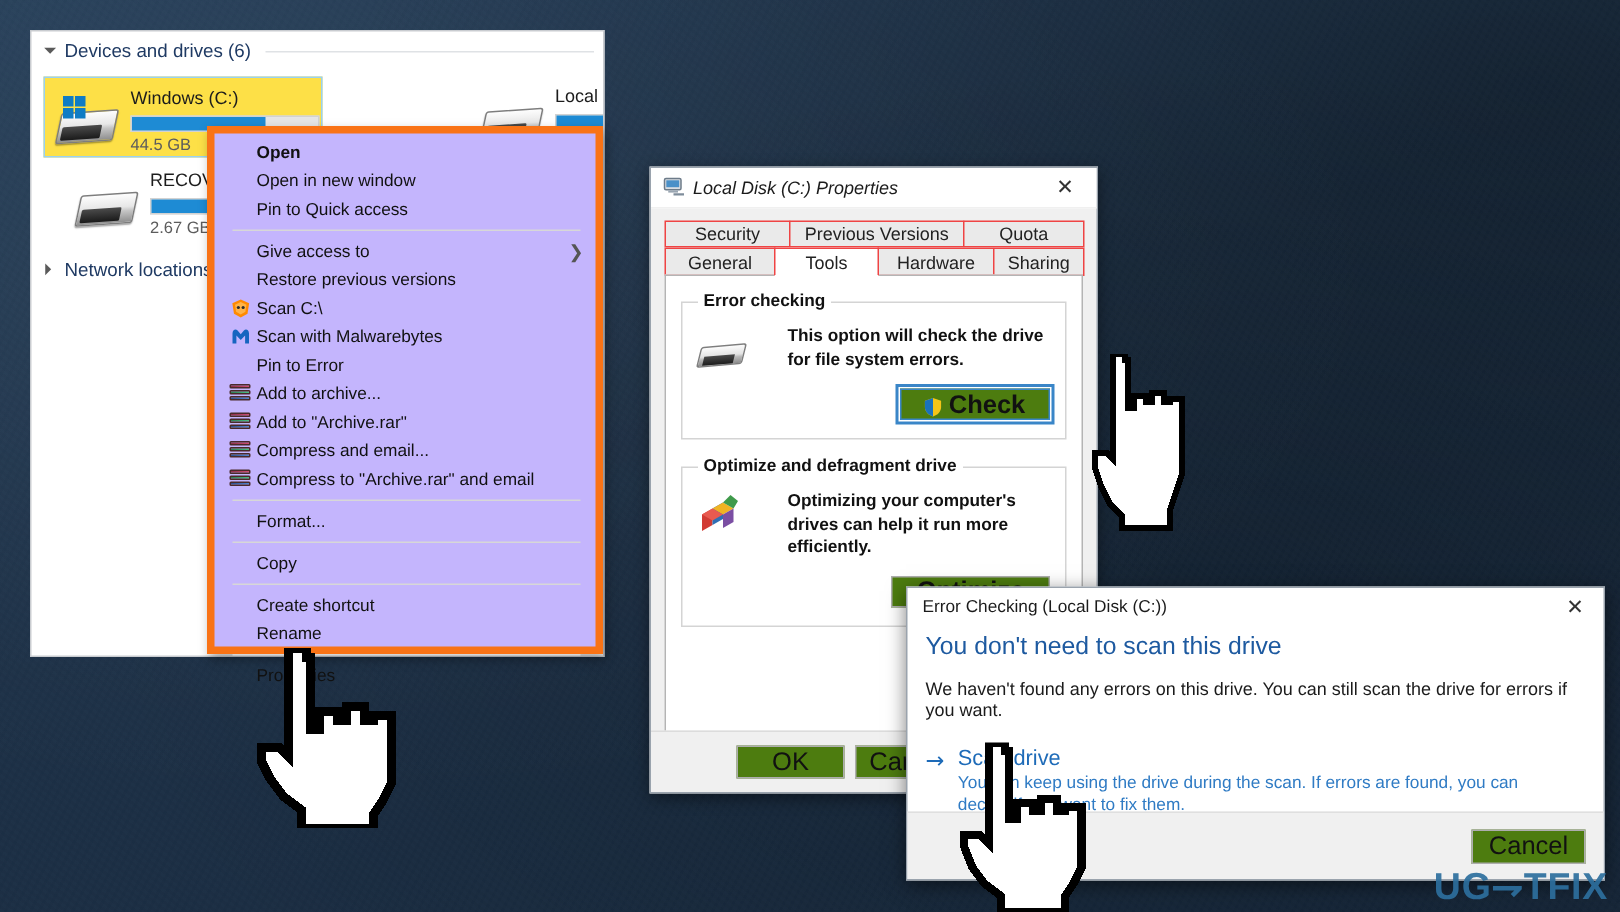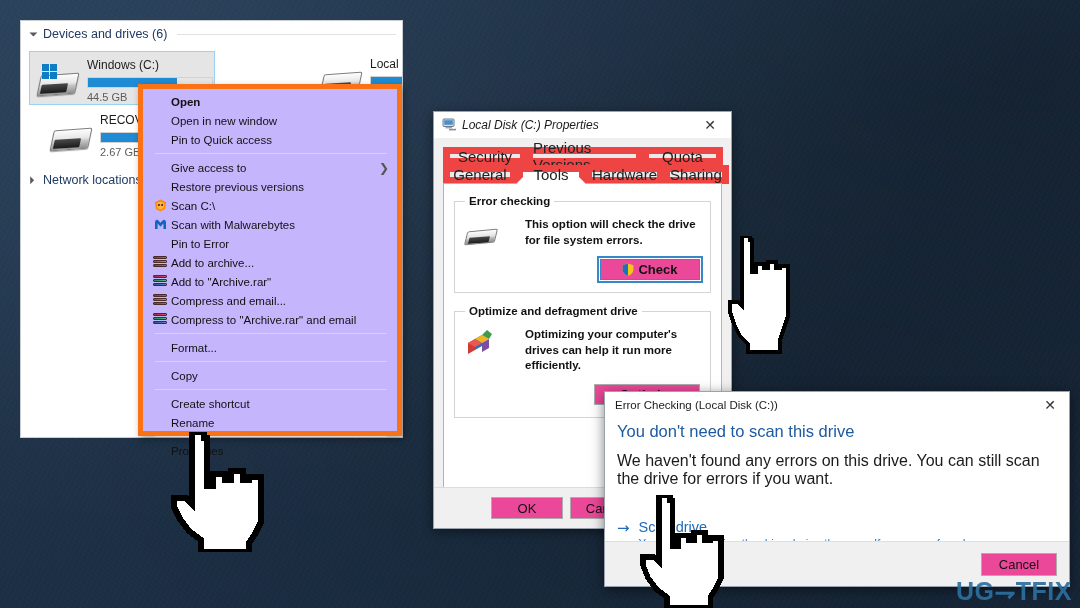--- a/index.html
+++ b/index.html
@@ -50,21 +50,21 @@
   .group-line {
     flex: 1 1 auto; height: 1px; background: #dfe2e5; margin-left: 10px; margin-right: 6px;
   }
   .tile-row { position: relative; padding: 4px 0 0 6px; }
   .tile {
     position: absolute;
     width: 186px; height: 54px;
     padding: 4px 4px 4px 6px;
     display: flex; align-items: flex-start; gap: 7px;
   }
-  .tile.selected { background: #e5e5e5; border: 1px solid #99d1f2; }
+  .tile.selected { background: #fde047; border: 1px solid #99d1f2; }
   .drive-ico { position: relative; width: 44px; height: 40px; flex: 0 0 44px; margin-top: 6px; }
   .drive-body {
     position: absolute; left: 3px; top: 12px;
     width: 38px; height: 21px;
     background: linear-gradient(180deg,#fdfdfd 0%,#e7e7e7 45%,#c5c5c5 60%,#8f8f8f 100%);
     border: 1px solid #7d7d7d;
     border-radius: 2px;
     transform: skewX(-12deg) skewY(-4deg);
     box-shadow: 0 1px 1px rgba(0,0,0,.35);
   }
@@ -145,45 +145,45 @@
   .p-title .tico { width: 17px; flex: 0 0 17px; }
   .p-title .ttext { flex: 1 1 auto; font-size: 12px; color: #1b1b1b; padding-left: 3px; }
   .p-title .tclose {
     width: 34px; height: 26px; display: flex; align-items: center; justify-content: center;
     font-size: 14px; color: #333; font-family: "DejaVu Sans", sans-serif;
   }
   .p-body { padding: 8px 9px 0 9px; }
   .tabstrip { position: relative; height: 37px; }
   .tabrow { display: flex; height: 18px; }
   .tab {
-    flex: 1 1 auto; border: 7px solid #ef4444; background: #eaeaea;
+    flex: 1 1 auto; border: 1px solid #ef4444; background: #eaeaea;
     display: flex; align-items: center; justify-content: center;
-    font-size: 15px; color: #222; margin-right: -1px;
+    font-size: 12px; color: #222; margin-right: -1px;
   }
   .tabrow.r2 .tab { height: 19px; }
   .tab.active { background: #ffffff; border-bottom-color: #ffffff; position: relative; z-index: 3; }
   .tabpane {
     border: 1px solid #b4b4b4; background: #ffffff;
     height: 335px; margin-top: -1px; padding: 11px 10px;
     position: relative;
     font-weight: bold;
   }
   fieldset.grp {
     border: 1px solid #d4d4d4; padding: 10px 10px 12px 10px; margin-bottom: 12px;
   }
   fieldset.grp legend { font-size: 11.5px; padding: 0 4px; color: #111; }
   .grp-inner { display: flex; gap: 22px; }
   .grp-ico { flex: 0 0 38px; padding-top: 10px; }
   .grp-txt { flex: 1 1 auto; font-size: 11.5px; line-height: 1.35; color: #111; }
   .btnrow { display: flex; justify-content: flex-end; margin-top: 10px; }
   .btn {
-    min-width: 100px; height: 21px; background: #ec4899;
+    min-width: 100px; height: 21px; background: #4d7c0f;
     border: 1px solid #adadad;
     display: flex; align-items: center; justify-content: center; gap: 4px;
-    font-size: 13px; color: #111;
+    font-size: 17px; color: #111;
   }
   .btn.focus { outline: 2px solid #3a86c8; outline-offset: 1px; border-color: #3a86c8; }
   .shield { width: 12px; height: 13px; }
   .footrow {
     position: absolute; left: 0; right: 0; bottom: 0;
     height: 41px; background: #f0f0f0;
     display: flex; align-items: center; justify-content: flex-end;
     gap: 7px; padding: 0 10px;
     border-top: 1px solid #dcdcdc;
   }
@@ -218,21 +218,21 @@
     padding: 0 2px 0 10px;
     gap: 44px;
   }
   .e-title .etext { flex: 1 1 auto; font-size: 11.5px; color: #1b1b1b; }
   .e-title .eclose {
     width: 34px; height: 25px; display: flex; align-items: center; justify-content: center;
     font-size: 14px; color: #333; font-family: "DejaVu Sans", sans-serif;
   }
   .e-main { padding: 4px 12px 0 12px; }
   .e-head { font-size: 16.5px; color: #1e5aa0; font-weight: normal; margin-bottom: 11px; }
-  .e-sub { font-size: 16px; color: #1b1b1b; margin-bottom: 31px; }
+  .e-sub { font-size: 12px; color: #1b1b1b; margin-bottom: 18px; }
   .e-cmd { display: flex; gap: 9px; }
   .e-arrow { color: #1e6bb8; font-size: 15px; line-height: 1; padding-top: 2px; font-family: "DejaVu Sans", sans-serif; }
   .e-cmd-title { font-size: 14.5px; color: #1e6bb8; }
   .e-cmd-desc { font-size: 11.5px; color: #2f7bc4; line-height: 1.3; margin-top: 1px; max-width: 400px; }
   .e-foot {
     position: absolute; left: 0; right: 0; bottom: 0; height: 45px;
     background: #f0f0f0; border-top: 1px solid #dfdfdf;
     display: flex; align-items: center; justify-content: flex-end; padding: 0 12px;
   }
   .e-foot .btn { min-width: 76px; height: 23px; }

